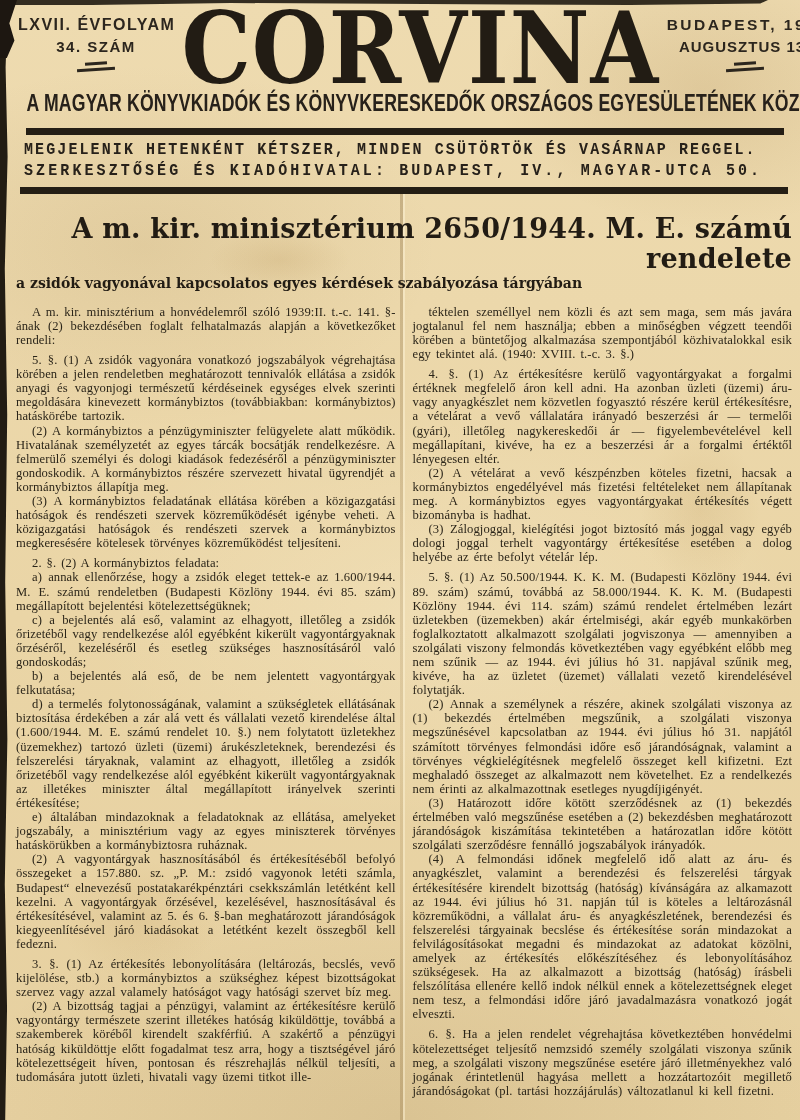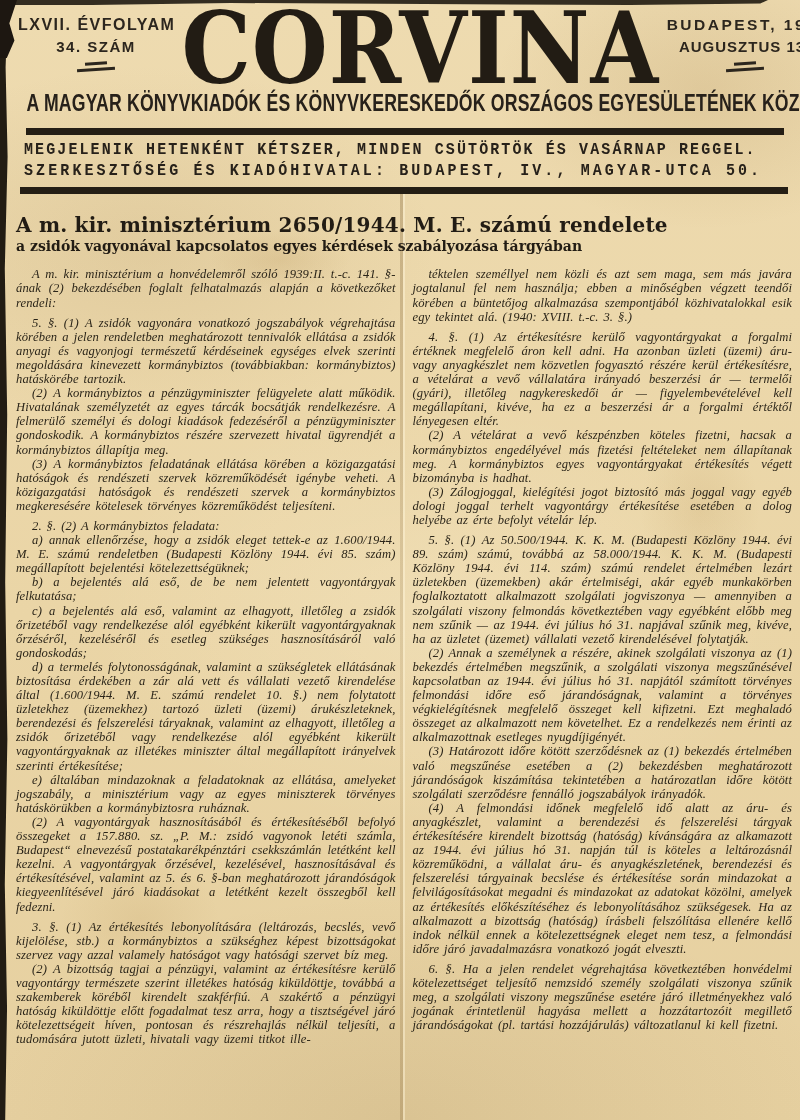--- a/index.html
+++ b/index.html
@@ -52,28 +52,28 @@
   .rule{height:7px;background:#241e15;margin:0 4px 0 8px;}
   .rule-top{margin-top:9px;}
   .rule-bottom{margin-top:7px;margin-left:2px;margin-right:0;}
   .mh-info{padding:7px 0 0 6px;font-family:Liberation Mono, monospace;font-weight:bold;color:#27211a;}
   .mh-info .ln{transform:scaleY(1.12);transform-origin:left center;white-space:nowrap;}
   .ls1{font-size:15px;letter-spacing:2.1px;margin-bottom:4px;}
   .ls2{font-size:15px;letter-spacing:3.1px;}
 
   
   .article{position:relative;padding:0 8px 0 16px;}
-  .art-title{margin:20px 0 0;text-align:left;font-family:"DejaVu Serif",serif;font-weight:700;
-    font-size:20px;line-height:1.1;color:#221c14;letter-spacing:.2px;}
+  .art-title{margin:20px 0 0;text-align:right;font-family:"DejaVu Serif",serif;font-weight:700;
+    font-size:27px;line-height:1.1;color:#221c14;letter-spacing:.2px;}
   .art-subtitle{margin:3px 0 0;text-align:left;font-family:"DejaVu Serif",serif;font-weight:700;
     font-size:14px;line-height:1.1;color:#221c14;}
   .cols{display:flex;gap:17px;margin-top:13px;text-align:justify;font-size:12.6px;line-height:14.1px;
     word-spacing:1.7px;letter-spacing:.1px;color:#2b2519;}
   .col{flex:1;min-width:0;}
-  .col p{margin:0;text-indent:16px;font-style:italic;}
+  .col p{margin:0;text-indent:16px;}
   .col p.sect{margin-top:6px;}
 </style>
 </head>
 <body>
 
 <div class="page">
 
   <div class="stain stain1"></div>
   <div class="stain stain2"></div>
   <div class="stain stain3"></div>
@@ -120,22 +120,22 @@
     <h3 class="art-subtitle">a zsidók vagyonával kapcsolatos egyes kérdések szabályozása tárgyában</h3>
 
     <div class="cols">
       <div class="col">
         <p>A m. kir. minisztérium a honvédelemről szóló 1939:II. t.-c. 141. §-ának (2) bekezdésében foglalt felhatalmazás alapján a következőket rendeli:</p>
         <p class="sect">5. §. (1) A zsidók vagyonára vonatkozó jogszabályok végrehajtása körében a jelen rendeletben meghatározott tennivalók ellátása a zsidók anyagi és vagyonjogi természetű kérdéseinek egységes elvek szerinti megoldására kinevezett kormánybiztos (továbbiakban: kormánybiztos) hatáskörébe tartozik.</p>
         <p>(2) A kormánybiztos a pénzügyminiszter felügyelete alatt működik. Hivatalának személyzetét az egyes tárcák bocsátják rendelkezésre. A felmerülő személyi és dologi kiadások fedezéséről a pénzügyminiszter gondoskodik. A kormánybiztos részére szervezett hivatal ügyrendjét a kormánybiztos állapítja meg.</p>
         <p>(3) A kormánybiztos feladatának ellátása körében a közigazgatási hatóságok és rendészeti szervek közreműködését igénybe veheti. A közigazgatási hatóságok és rendészeti szervek a kormánybiztos megkeresésére kötelesek törvényes közreműködést teljesíteni.</p>
         <p class="sect">2. §. (2) A kormánybiztos feladata:</p>
         <p>a) annak ellenőrzése, hogy a zsidók eleget tettek-e az 1.600/1944. M. E. számú rendeletben (Budapesti Közlöny 1944. évi 85. szám) megállapított bejelentési kötelezettségüknek;</p>
+        <p>c) a bejelentés alá eső, valamint az elhagyott, illetőleg a zsidók őrizetéből vagy rendelkezése alól egyébként kikerült vagyontárgyaknak őrzéséről, kezeléséről és esetleg szükséges hasznosításáról való gondoskodás;</p>
         <p>b) a bejelentés alá eső, de be nem jelentett vagyontárgyak felkutatása;</p>
-        <p>c) a bejelentés alá eső, valamint az elhagyott, illetőleg a zsidók őrizetéből vagy rendelkezése alól egyébként kikerült vagyontárgyaknak őrzéséről, kezeléséről és esetleg szükséges hasznosításáról való gondoskodás;</p>
         <p>d) a termelés folytonosságának, valamint a szükségletek ellátásának biztosítása érdekében a zár alá vett és vállalati vezető kirendelése által (1.600/1944. M. E. számú rendelet 10. §.) nem folytatott üzletekhez (üzemekhez) tartozó üzleti (üzemi) árukészleteknek, berendezési és felszerelési táryaknak, valamint az elhagyott, illetőleg a zsidók őrizetéből vagy rendelkezése alól egyébként kikerült vagyontárgyaknak az illetékes miniszter által megállapított irányelvek szerinti értékesítése;</p>
         <p>e) általában mindazoknak a feladatoknak az ellátása, amelyeket jogszabály, a minisztérium vagy az egyes miniszterek törvényes hatáskörükben a kormánybiztosra ruháznak.</p>
         <p>(2) A vagyontárgyak hasznosításából és értékesítéséből befolyó összegeket a 157.880. sz. „P. M.: zsidó vagyonok letéti számla, Budapest“ elnevezésű postatakarékpénztári csekkszámlán letétként kell kezelni. A vagyontárgyak őrzésével, kezelésével, hasznosításával és értékesítésével, valamint az 5. és 6. §-ban meghatározott járandóságok kiegyeenlítésével járó kiadásokat a letétként kezelt összegből kell fedezni.</p>
         <p class="sect">3. §. (1) Az értékesítés lebonyolítására (leltározás, becslés, vevő kijelölése, stb.) a kormánybiztos a szükséghez képest bizottságokat szervez vagy azzal valamely hatóságot vagy hatósági szervet bíz meg.</p>
         <p>(2) A bizottság tagjai a pénzügyi, valamint az értékesítésre kerülő vagyontárgy természete szerint illetékes hatóság kiküldöttje, továbbá a szakemberek köréből kirendelt szakférfiú. A szakértő a pénzügyi hatóság kiküldöttje előtt fogadalmat tesz arra, hogy a tisztségével járó kötelezettségeit híven, pontosan és részrehajlás nélkül teljesíti, a tudomására jutott üzleti, hivatali vagy üzemi titkot ille-</p>
       </div>
       <div class="col">
         <p>téktelen személlyel nem közli és azt sem maga, sem más javára jogtalanul fel nem használja; ebben a minőségben végzett teendői körében a büntetőjog alkalmazása szempontjából közhivatalokkal esik egy tekintet alá. (1940: XVIII. t.-c. 3. §.)</p>
         <p class="sect">4. §. (1) Az értékesítésre kerülő vagyontárgyakat a forgalmi értéknek megfelelő áron kell adni. Ha azonban üzleti (üzemi) áru- vagy anyagkészlet nem közvetlen fogyasztó részére kerül értékesítésre, a vételárat a vevő vállalatára irányadó beszerzési ár — termelői (gyári), illetőleg nagykereskedői ár — figyelembevételével kell megállapítani, kivéve, ha ez a beszerzési ár a forgalmi értéktől lényegesen eltér.</p>
         <p>(2) A vételárat a vevő készpénzben köteles fizetni, hacsak a kormánybiztos engedélyével más fizetési feltételeket nem állapítanak meg. A kormánybiztos egyes vagyontárgyakat értékesítés végett bizományba is hadhat.</p>

